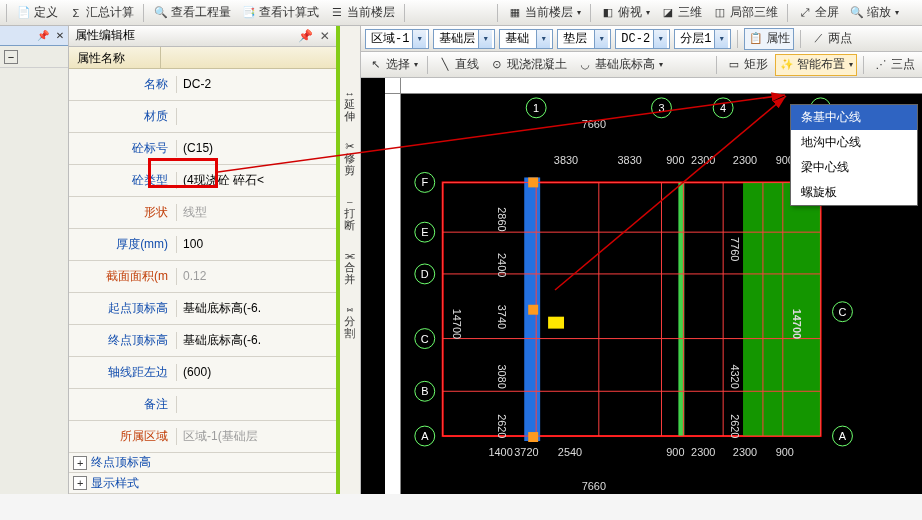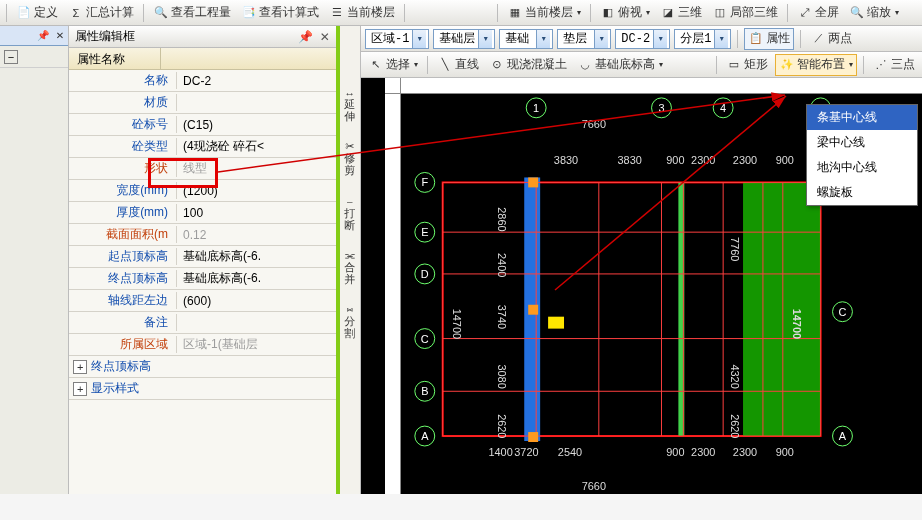--- a/index.html
+++ b/index.html
@@ -20,41 +20,41 @@
   .tab-hdr { height:20px; display:flex; align-items:center; justify-content:flex-end; padding:0 4px; background:#d9e5f6; border-bottom:1px solid #7a9ec6; font-size:10px; color:#333; gap:6px;}
   .tab-hdr .pin { cursor:pointer }
 
   .prop-panel { width:282px; border-right:4px solid #84cc16; display:flex; flex-direction:column; background:#f8f7f2;}
   .prop-title { height:22px; display:flex; align-items:center; justify-content:space-between; padding:0 6px; background:linear-gradient(#fefefe,#e4e3de); border-bottom:1px solid #bcbcbc; }
   .prop-title .pins { display:flex; gap:6px; color:#555; }
   .prop-th { display:flex; background:linear-gradient(#f8f3e0,#efe5c0); border-bottom:1px solid #c9c19e; height:22px;}
   .prop-th div { padding:3px 8px; }
   .prop-th .c1 { width:92px; border-right:1px solid #c9c19e;}
   .prop-th .c2 { flex:1; color:#6a4f00; }
-  .prop-row { display:flex; border-bottom:1px solid #d5d2c9; height:22px; align-items:center;}
+  .prop-row { display:flex; border-bottom:1px solid #d5d2c9; height:32px; align-items:center;}
   .prop-row .c1 { width:108px; padding:0 8px; border-right:1px solid #d5d2c9; color:#134eae; text-align:right;}
   .prop-row .c2 { flex:1; padding:0 6px; color:#000;}
   .prop-row.gray .c1 { color:#c2410c }
   .prop-row.gray .c2 { color:#9c9c9c }
   .tree-row { display:flex; align-items:center; height:22px; border-bottom:1px solid #d5d2c9;}
   .tree-row .exp { width:14px; height:14px; border:1px solid #808080; margin:0 4px; display:flex; align-items:center; justify-content:center; font-size:11px; color:#333; background:#fff;}
   .tree-row .c1 { color:#134eae; }
 
   .redbox { position:absolute; border:3px solid #e20000; pointer-events:none; }
 
   .center { flex:1; display:flex; flex-direction:column; position:relative; background:#000;}
   .center .tbar { background:linear-gradient(#fefefe,#e4e3de); }
 
   .canvas { position:absolute; left:24px; right:0; top:52px; bottom:0; background:#000; }
   .ruler-h, .ruler-v { background:#fff; position:absolute;}
   .ruler-h { left:16px; right:0; top:0; height:16px; border-bottom:1px solid #888;}
   .ruler-v { left:0; top:16px; bottom:0; width:16px; border-right:1px solid #888;}
   .corner { position:absolute; left:0; top:0; width:16px; height:16px; background:#fff; border-right:1px solid #888; border-bottom:1px solid #888;}
 
-  .drop-menu { position:absolute; right:4px; top:78px; width:112px; background:#fff; border:1px solid #666; box-shadow:2px 2px 4px rgba(0,0,0,.3);}
+  .drop-menu { position:absolute; right:4px; top:78px; width:128px; background:#fff; border:1px solid #666; box-shadow:2px 2px 4px rgba(0,0,0,.3);}
   .drop-menu div { padding:4px 10px; }
   .drop-menu .sel { background:#2f64c2; color:#fff; }
 
   svg.overlay { position:absolute; inset:0; pointer-events:none;}
   .dim { fill:#dcdcdc; font-size:11px;}
   .axislabel { fill:#fff; font-size:11px;}
   .green-shade { fill:#18b000; opacity:.85;}
   .blue-shade { fill:#2471e1; }
   .red-box { stroke:#ff0000; stroke-width:1; fill:none;}
   .red-box.thick { stroke-width:2;}
@@ -157,24 +157,20 @@
           <div class="c1">砼标号</div>
           <div class="c2">(C15)</div>
         </div>
         <div class="prop-row ">
           <div class="c1">砼类型</div>
           <div class="c2">(4现浇砼  碎石&lt;</div>
         </div>
         <div class="prop-row gray">
           <div class="c1">形状</div>
           <div class="c2">线型</div>
-        </div>
-        <div class="prop-row ">
-          <div class="c1">宽度(mm)</div>
-          <div class="c2">(1200)</div>
         </div>
         <div class="prop-row ">
           <div class="c1">厚度(mm)</div>
           <div class="c2">100</div>
         </div>
         <div class="prop-row gray">
           <div class="c1">截面面积(m</div>
           <div class="c2">0.12</div>
         </div>
         <div class="prop-row ">
@@ -395,22 +391,22 @@
         <text x="292" y="380" class="dim" text-anchor="middle">900</text>
         <text x="320" y="380" class="dim" text-anchor="middle">2300</text>
         <text x="362" y="380" class="dim" text-anchor="middle">2300</text>
         <text x="402" y="380" class="dim" text-anchor="middle">900</text>
         <text x="210" y="414" class="dim" text-anchor="middle">7660</text>
       </svg>
     </div>
 
     <div class="drop-menu">
       <div class="sel">条基中心线</div>
+      <div>地沟中心线</div>
       <div>梁中心线</div>
-      <div>地沟中心线</div>
       <div>螺旋板</div>
     </div>
   </div>
 </div>
 
 <div class="redbox" style="left:148px; top:158px; width:70px; height:30px;"></div>
 
 <svg style="position:absolute;inset:0;pointer-events:none;" width="922" height="520">
   <defs>
       <marker id="ah" markerWidth="10" markerHeight="10" refX="9" refY="3" orient="auto">

